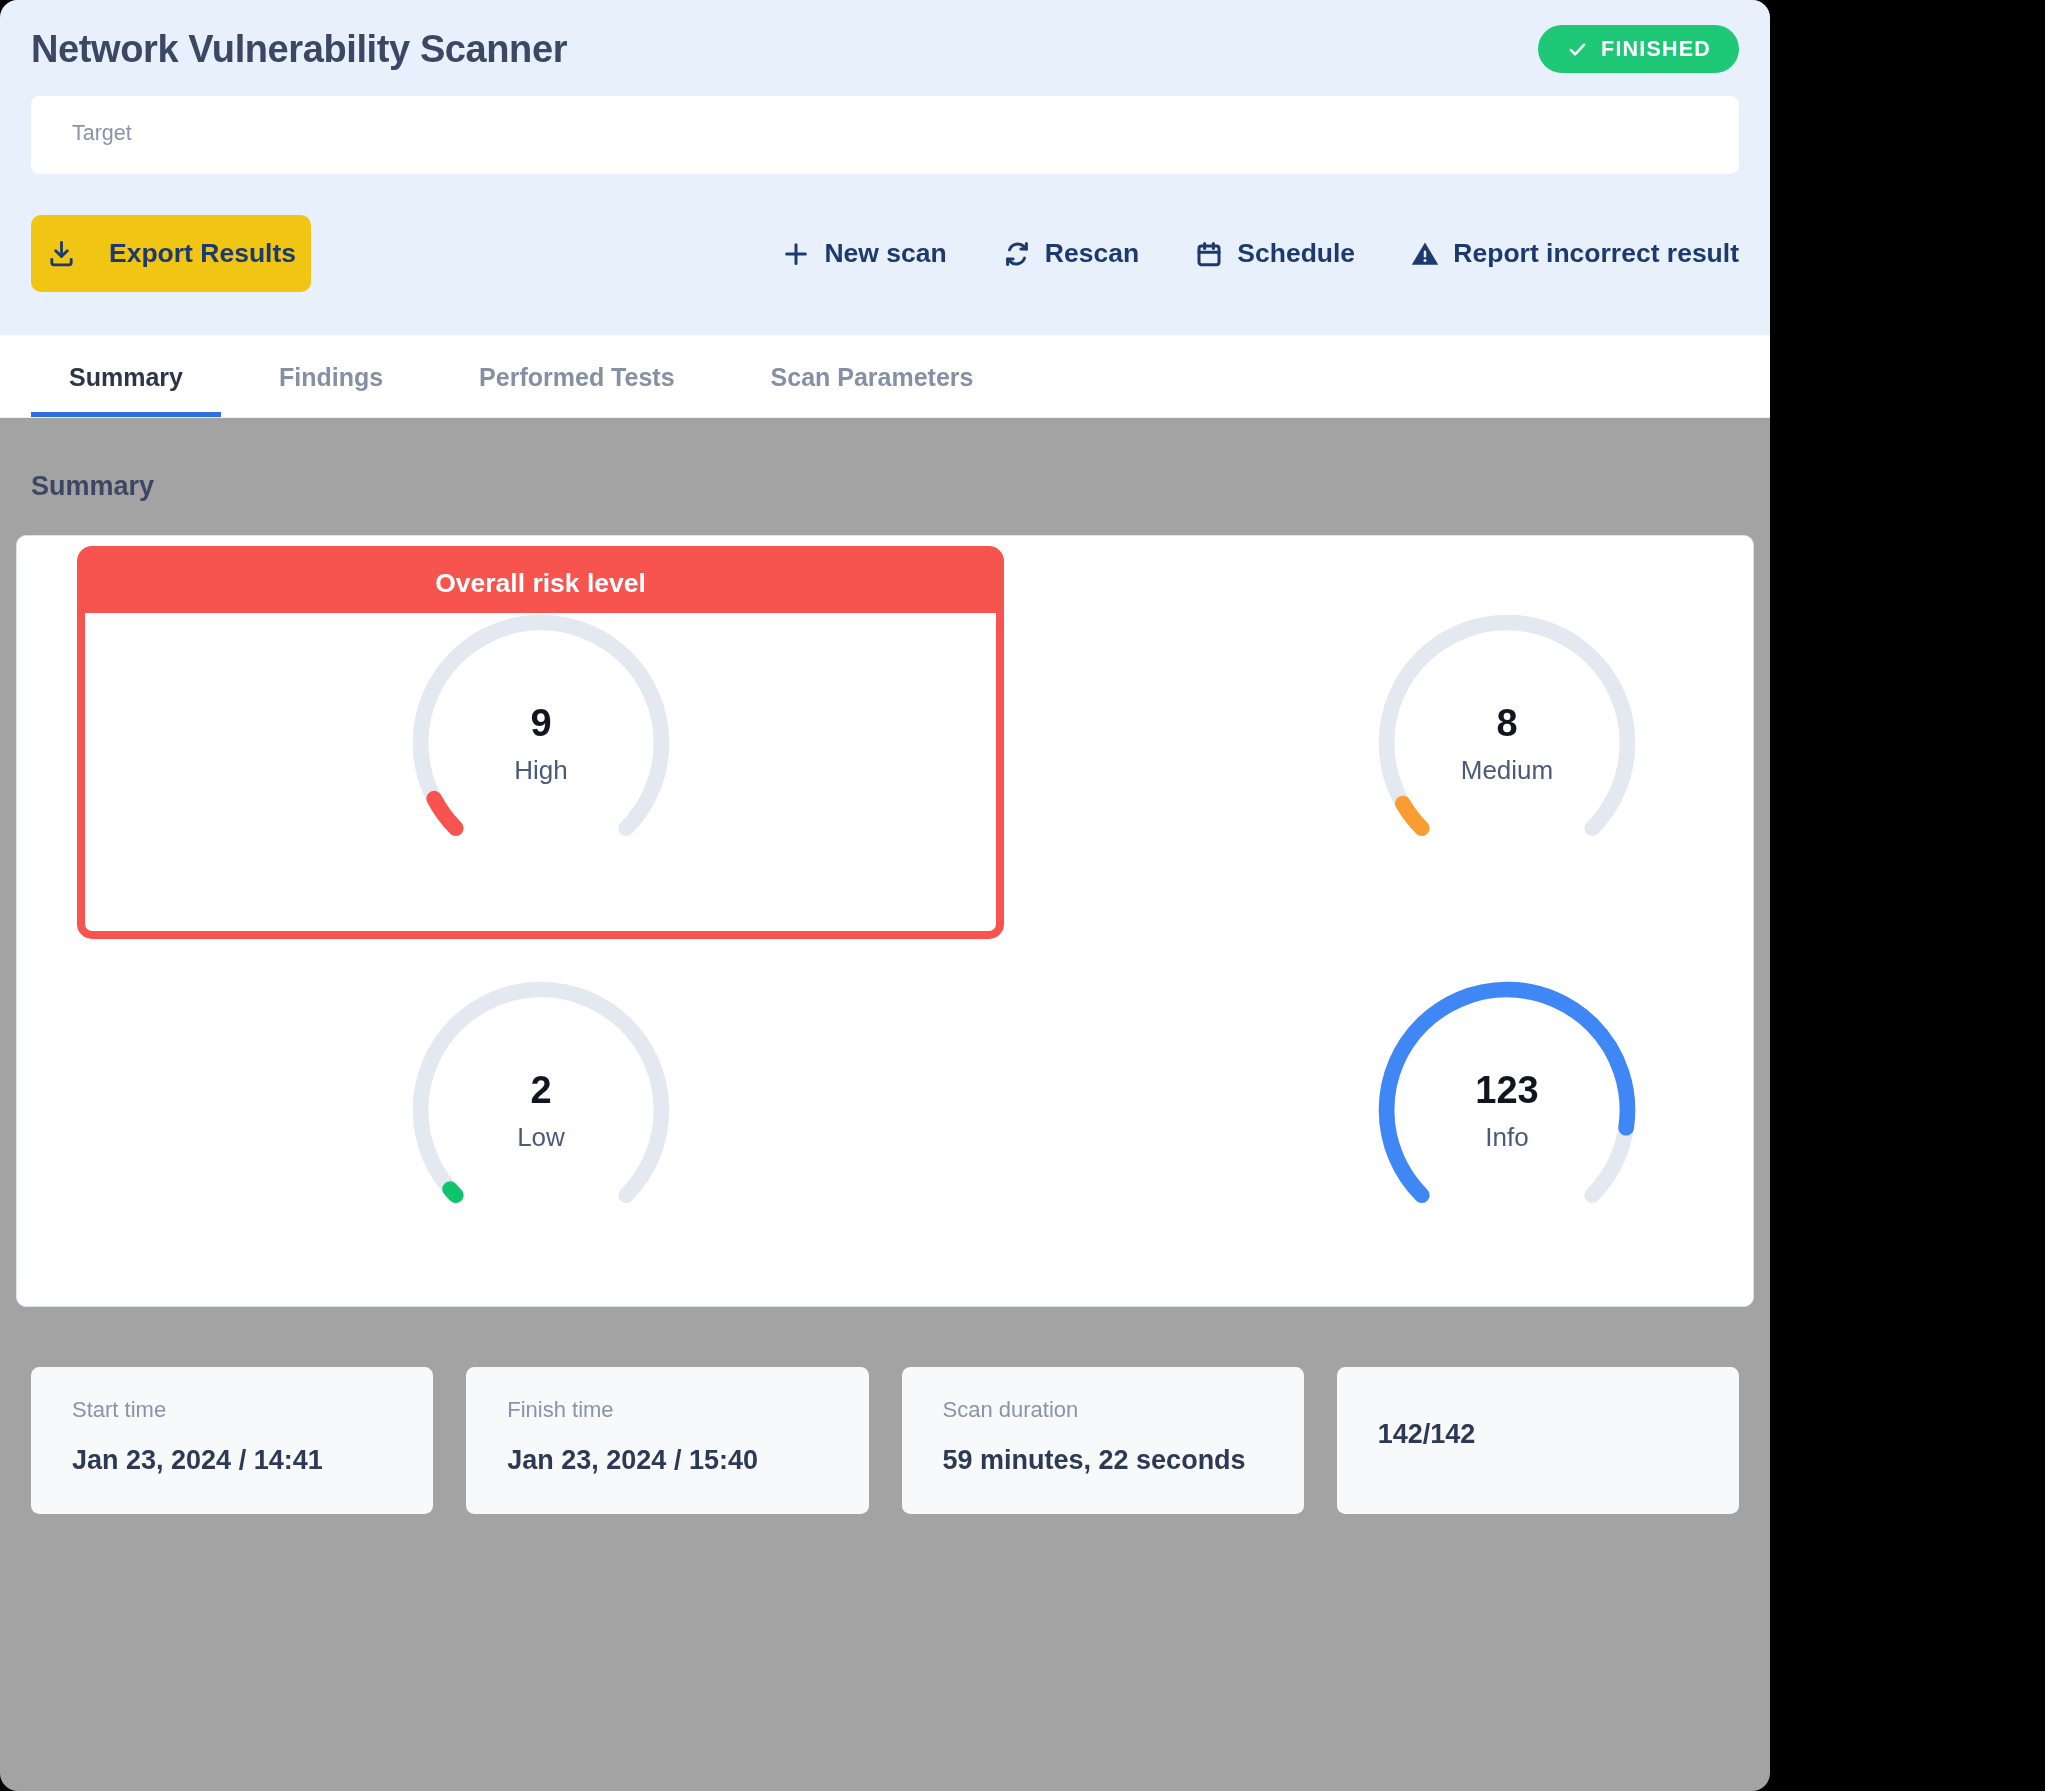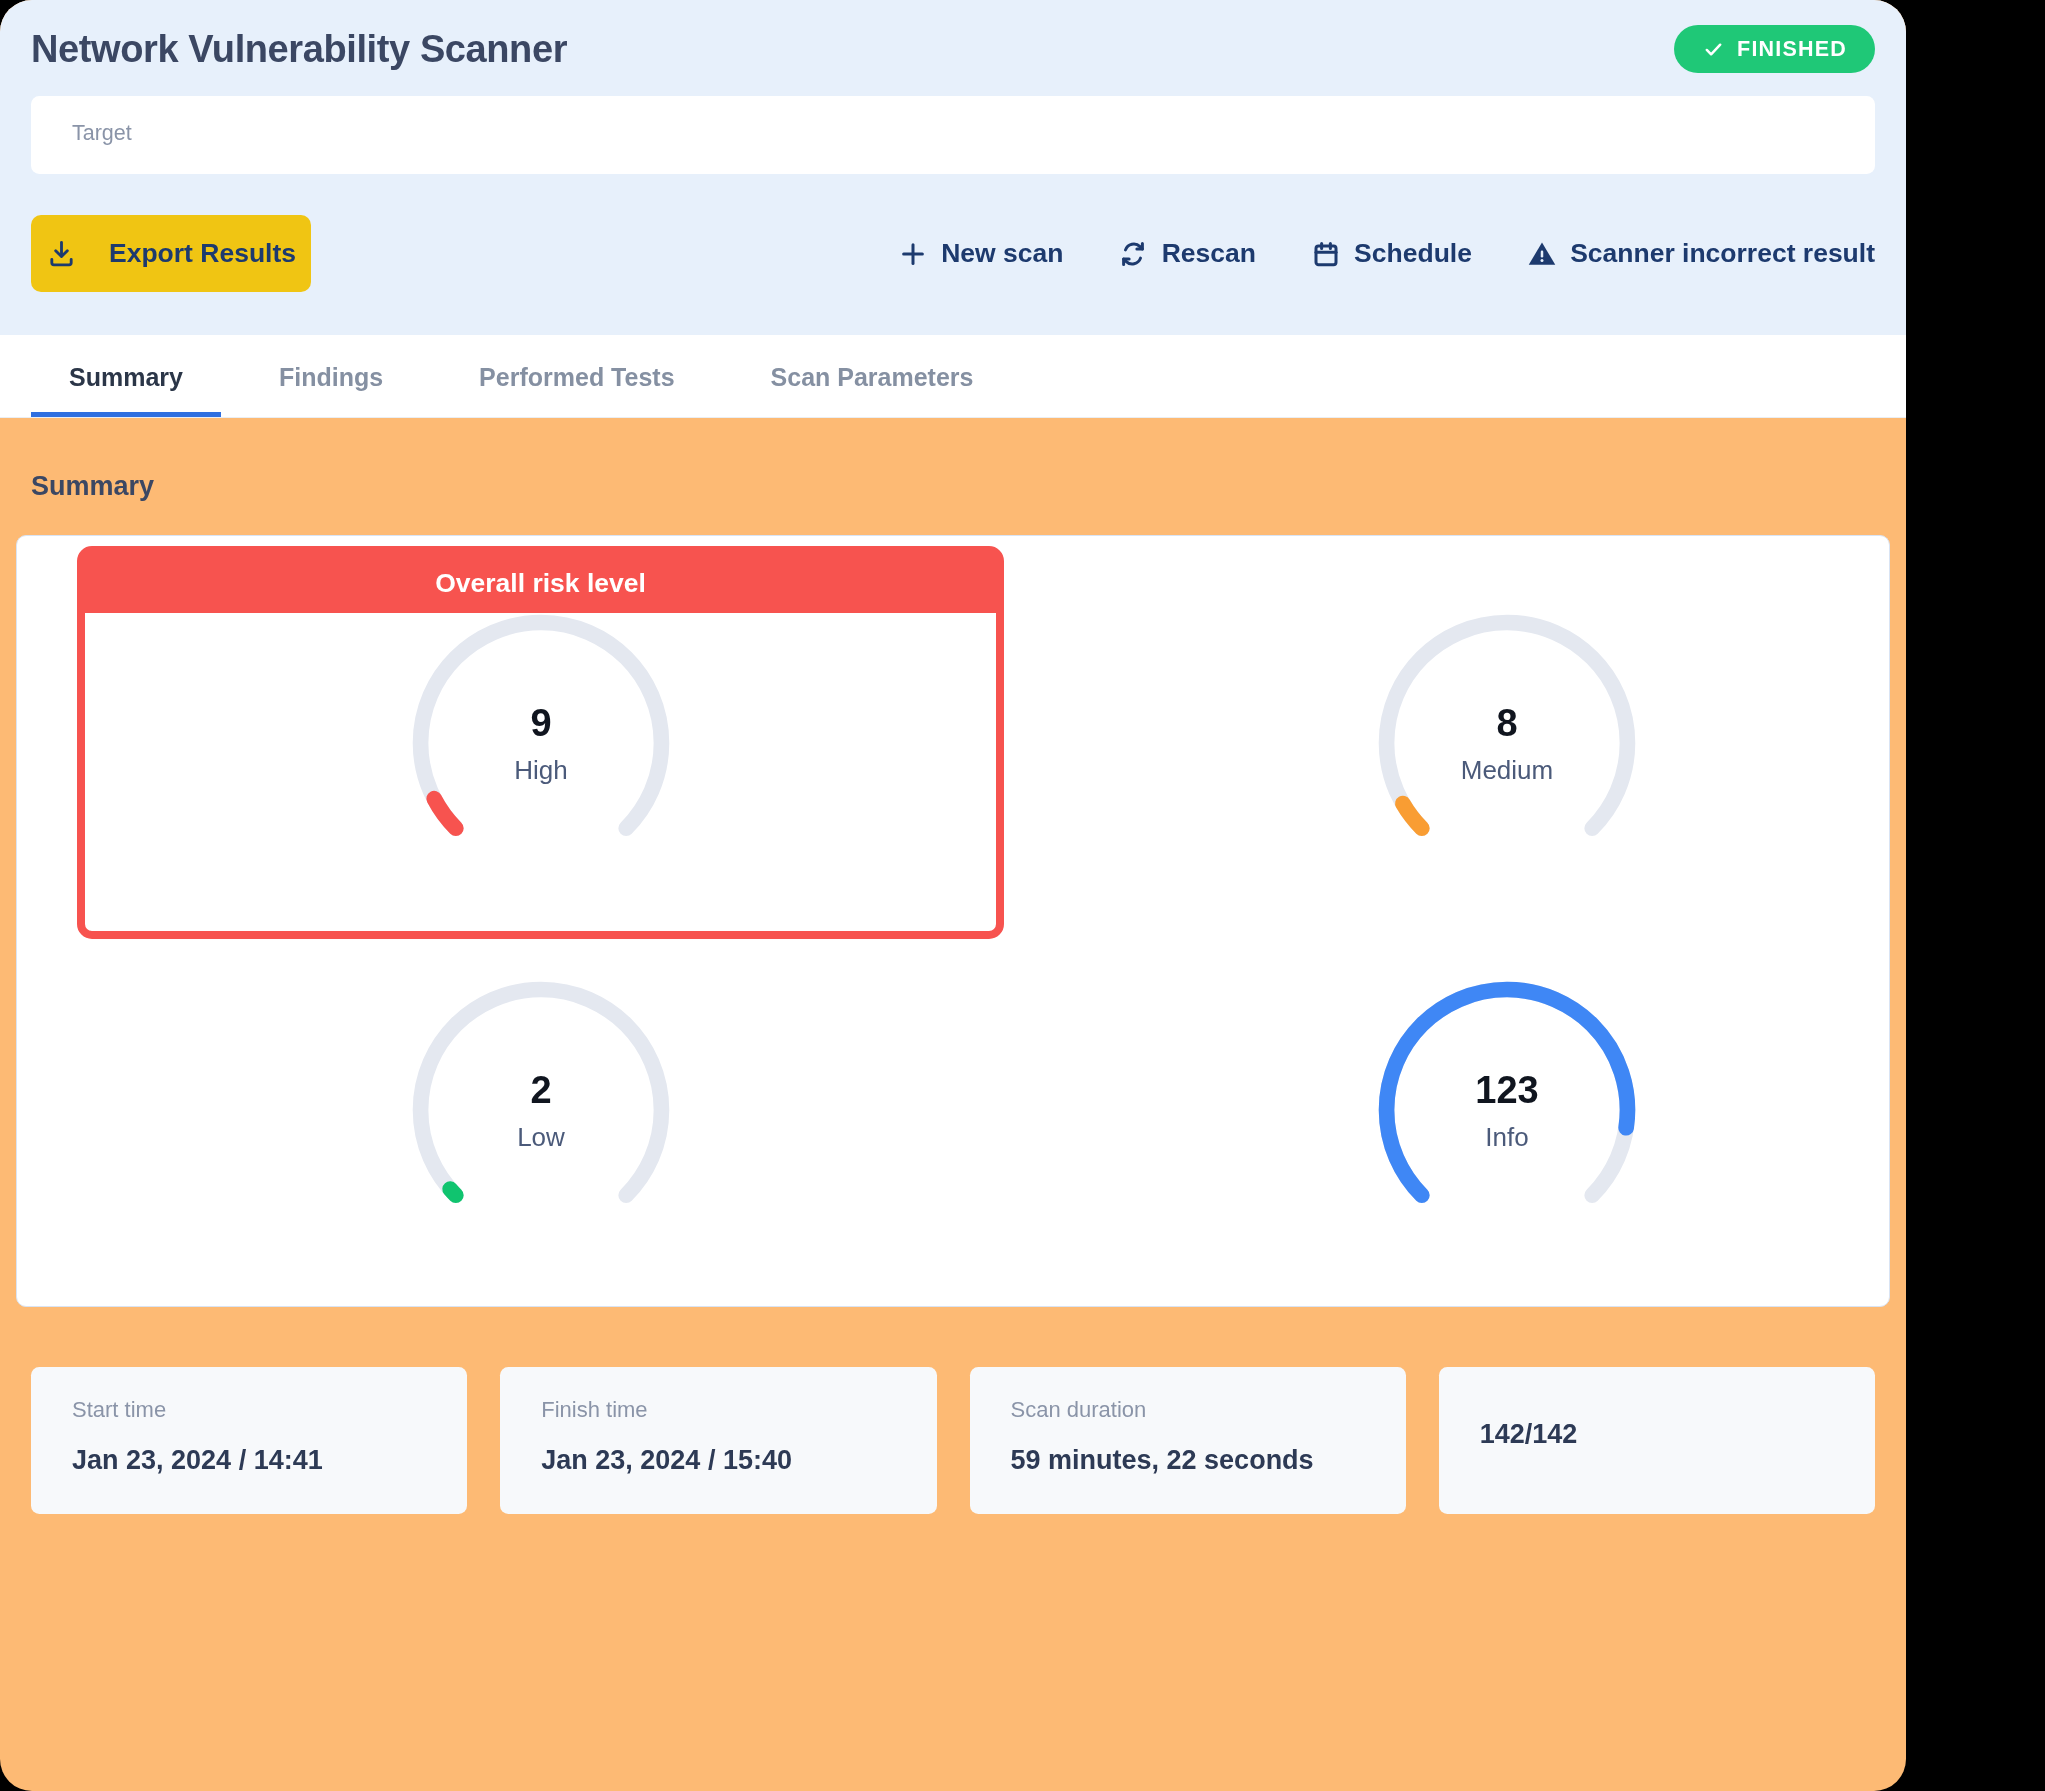--- a/index.html
+++ b/index.html
@@ -1,18 +1,18 @@
 <!DOCTYPE html>
 <html style="font-size:13.2px"><head>
 <meta charset="utf-8">
 <style>
   html,body { margin:0; padding:0; background:#000; }
   .app {
-    position:relative; width:1906px; height:1791px;
-    background:#fdba74; border-radius:32px; overflow:hidden;
+    position:relative; width:1770px; height:1791px;
+    background:#a3a3a3; border-radius:18px; overflow:hidden;
     font-family:"Liberation Sans", sans-serif;
     -webkit-font-smoothing:antialiased;
   }
   
   .hero { background:#e7f0fb; padding:25px 31px 43px; }
   .title-row { display:flex; align-items:center; justify-content:space-between; }
   .page-title { font-size:38px; font-weight:700; color:#3b4763; letter-spacing:-0.4px; }
   .status-badge {
     display:flex; align-items:center; gap:11.6px;
     background:#1fc877; color:#fff; border-radius:33px;
@@ -137,21 +137,21 @@
           <span>Schedule</span>
         </div>
         <div class="link">
           <span class="icon">
             <svg width="30" height="30" viewBox="0 0 24 24">
               <path d="M12 2.8 22.6 20.6H1.4Z" fill="#1d3a6e"></path>
               <rect x="11" y="9.2" width="2" height="5.6" rx="1" fill="#e7f0fb"></rect>
               <circle cx="12" cy="17.2" r="1.2" fill="#e7f0fb"></circle>
             </svg>
           </span>
-          <span>Scanner incorrect result</span>
+          <span>Report incorrect result</span>
         </div>
       </div>
     </div>
   </div>
 
   <div class="tabs">
     <div class="tab active">Summary</div>
     <div class="tab">Findings</div>
     <div class="tab">Performed Tests</div>
     <div class="tab">Scan Parameters</div>

